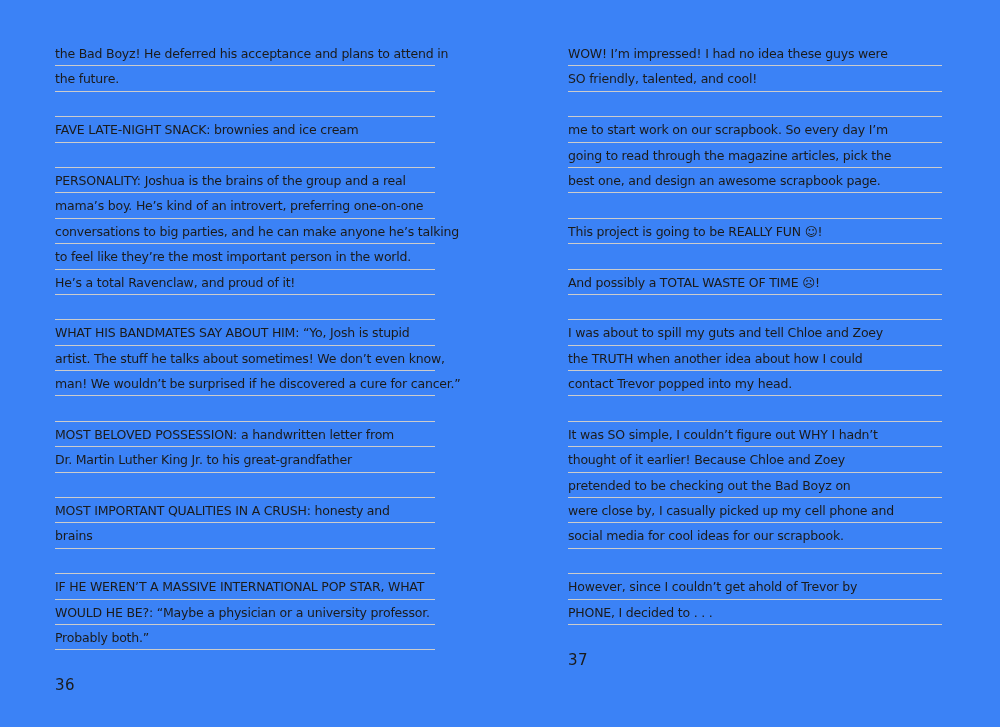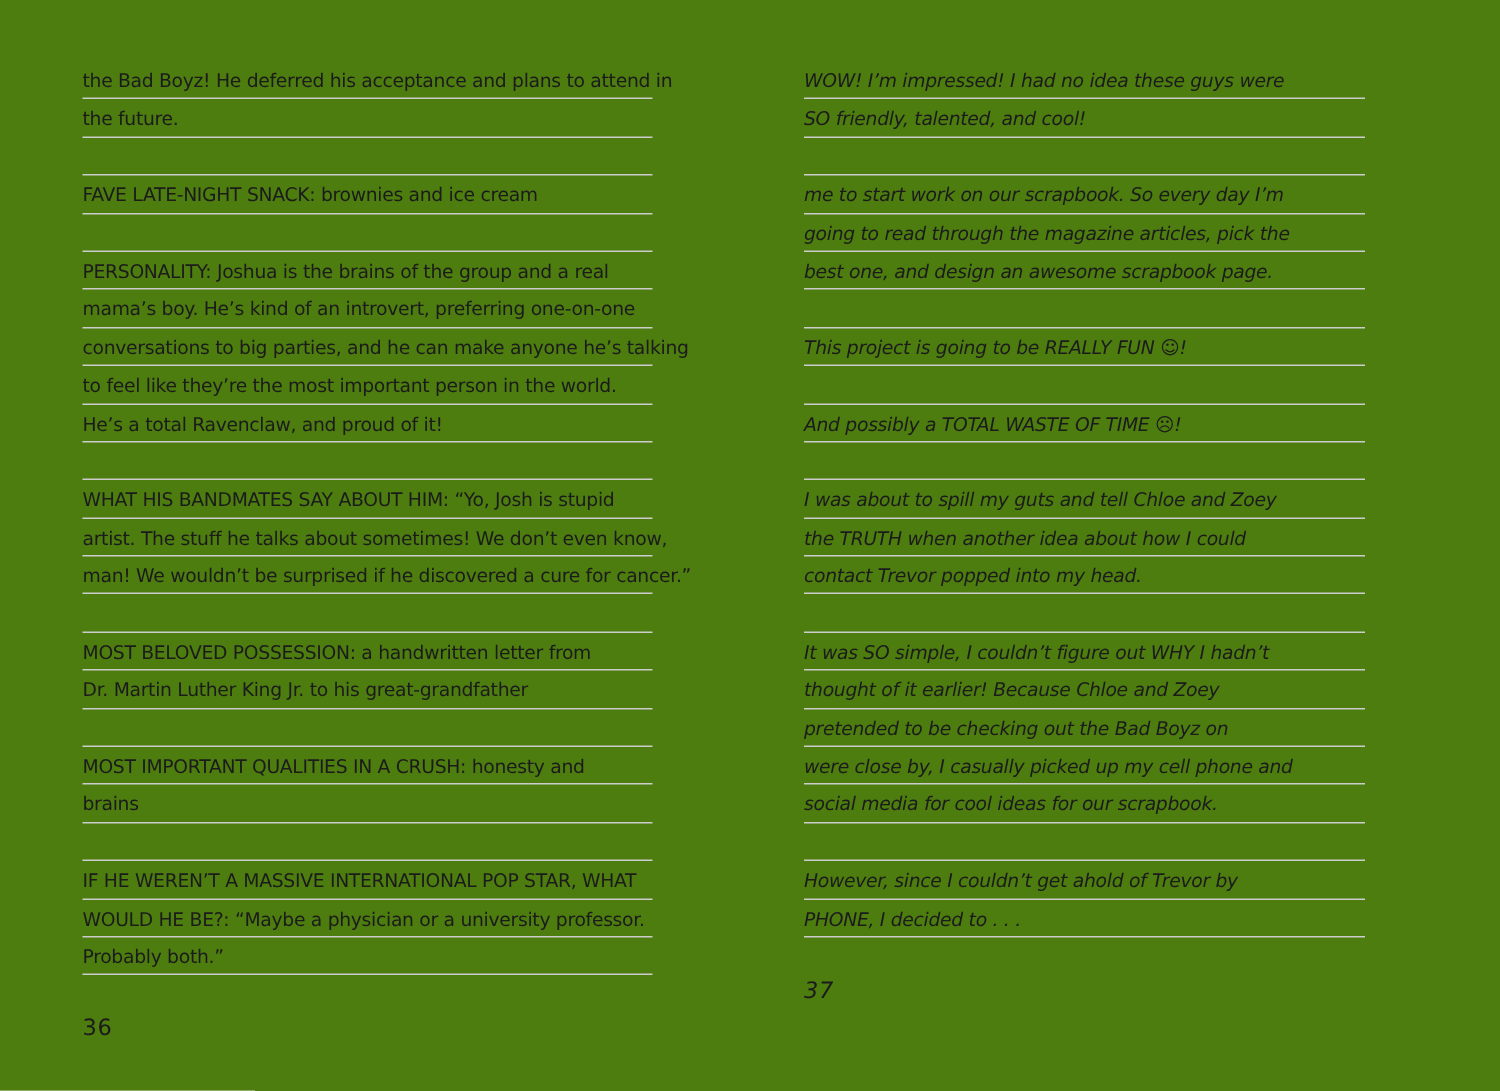--- a/index.html
+++ b/index.html
@@ -10,28 +10,28 @@
   body {
     width: 1000px;
     height: 727px;
     position: relative;
     font-family: "DejaVu Sans", sans-serif;
     overflow: hidden;
   }
   .spread {
     position: absolute;
     inset: 0;
-    background: #4d7c0f;
+    background: #3b82f6;
   }
   .page {
     position: absolute;
     top: 41px;
   }
   .page.left  { left: 55px;  width: 380px; }
-  .page.right { left: 536px; width: 374px; font-style: italic; }
+  .page.right { left: 568px; width: 374px; }
   .rows { width: 100%; }
   .row {
     box-sizing: border-box;
     height: 25.4px;
     line-height: 26px;
     border-bottom: 1.5px solid #cccccc;
     white-space: nowrap;
     overflow: visible;
     font-size: 12.5px;
     letter-spacing: -0.2px;

